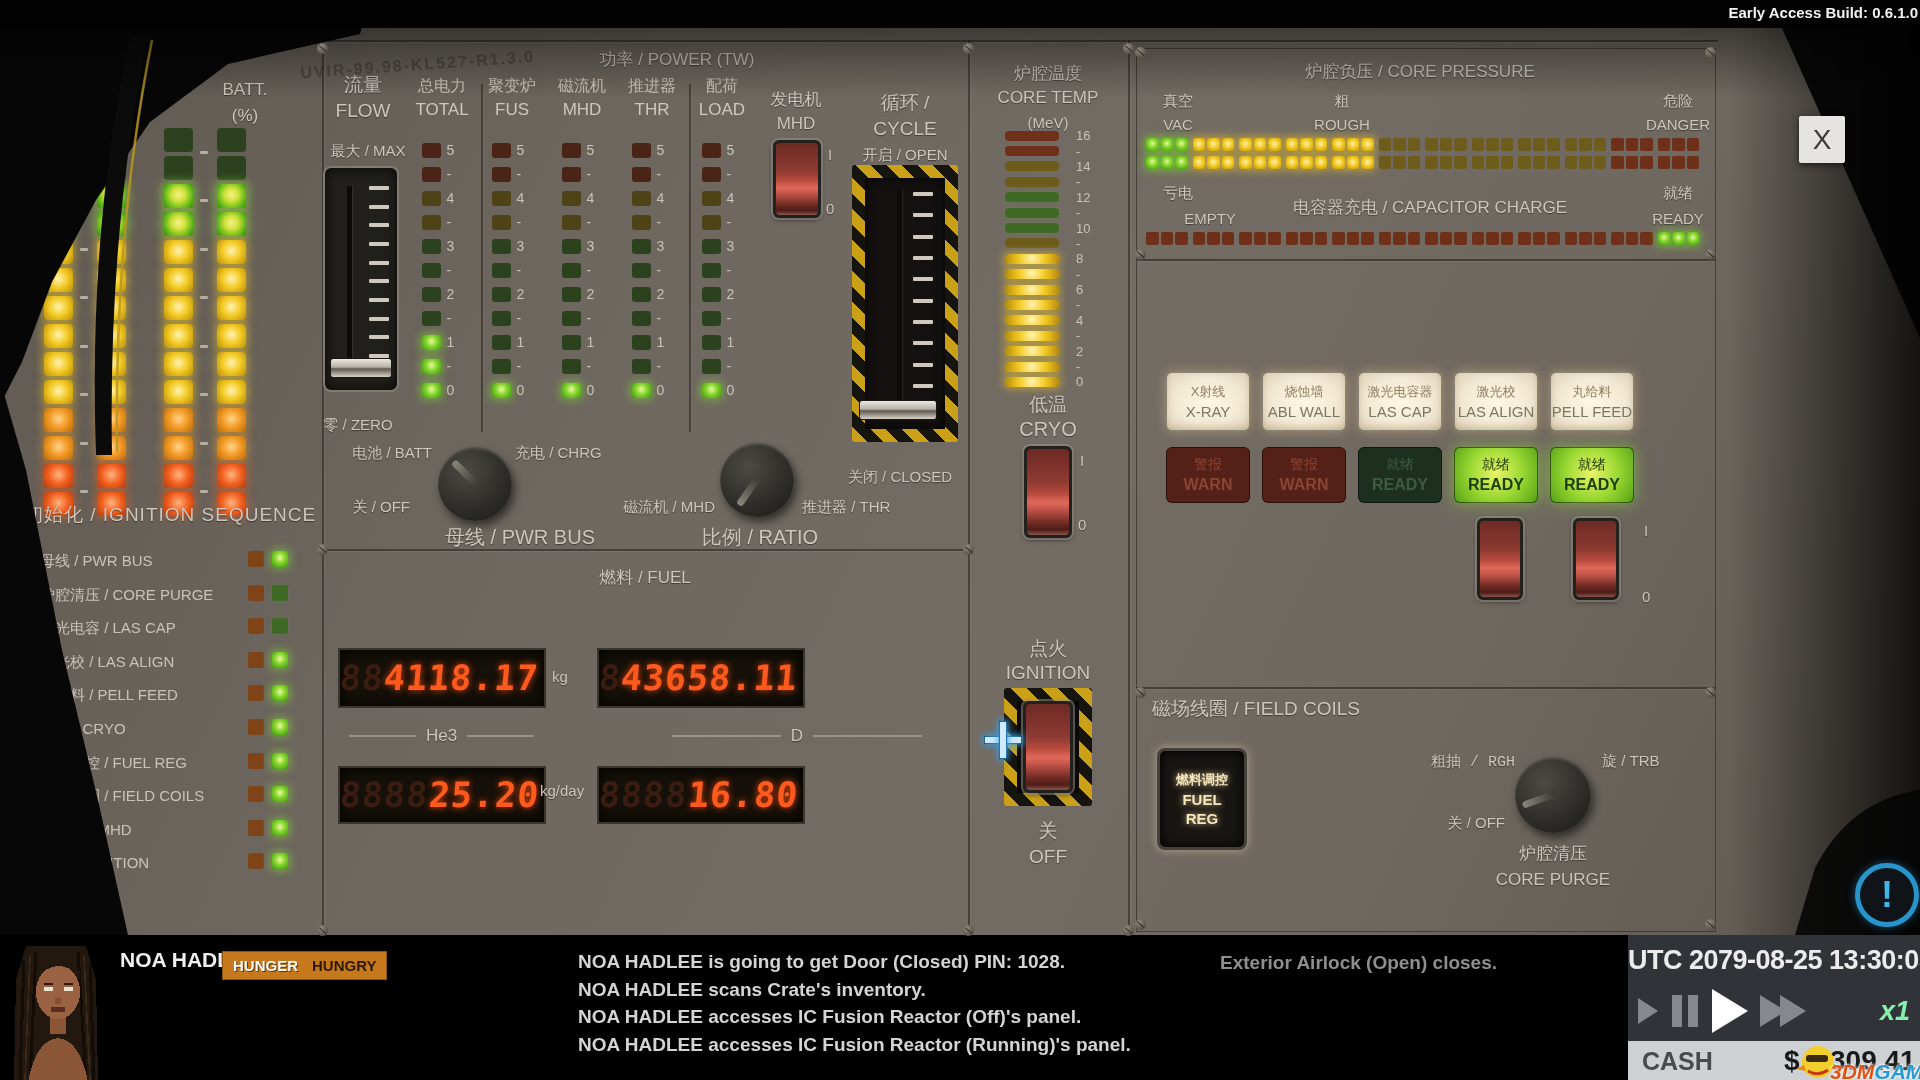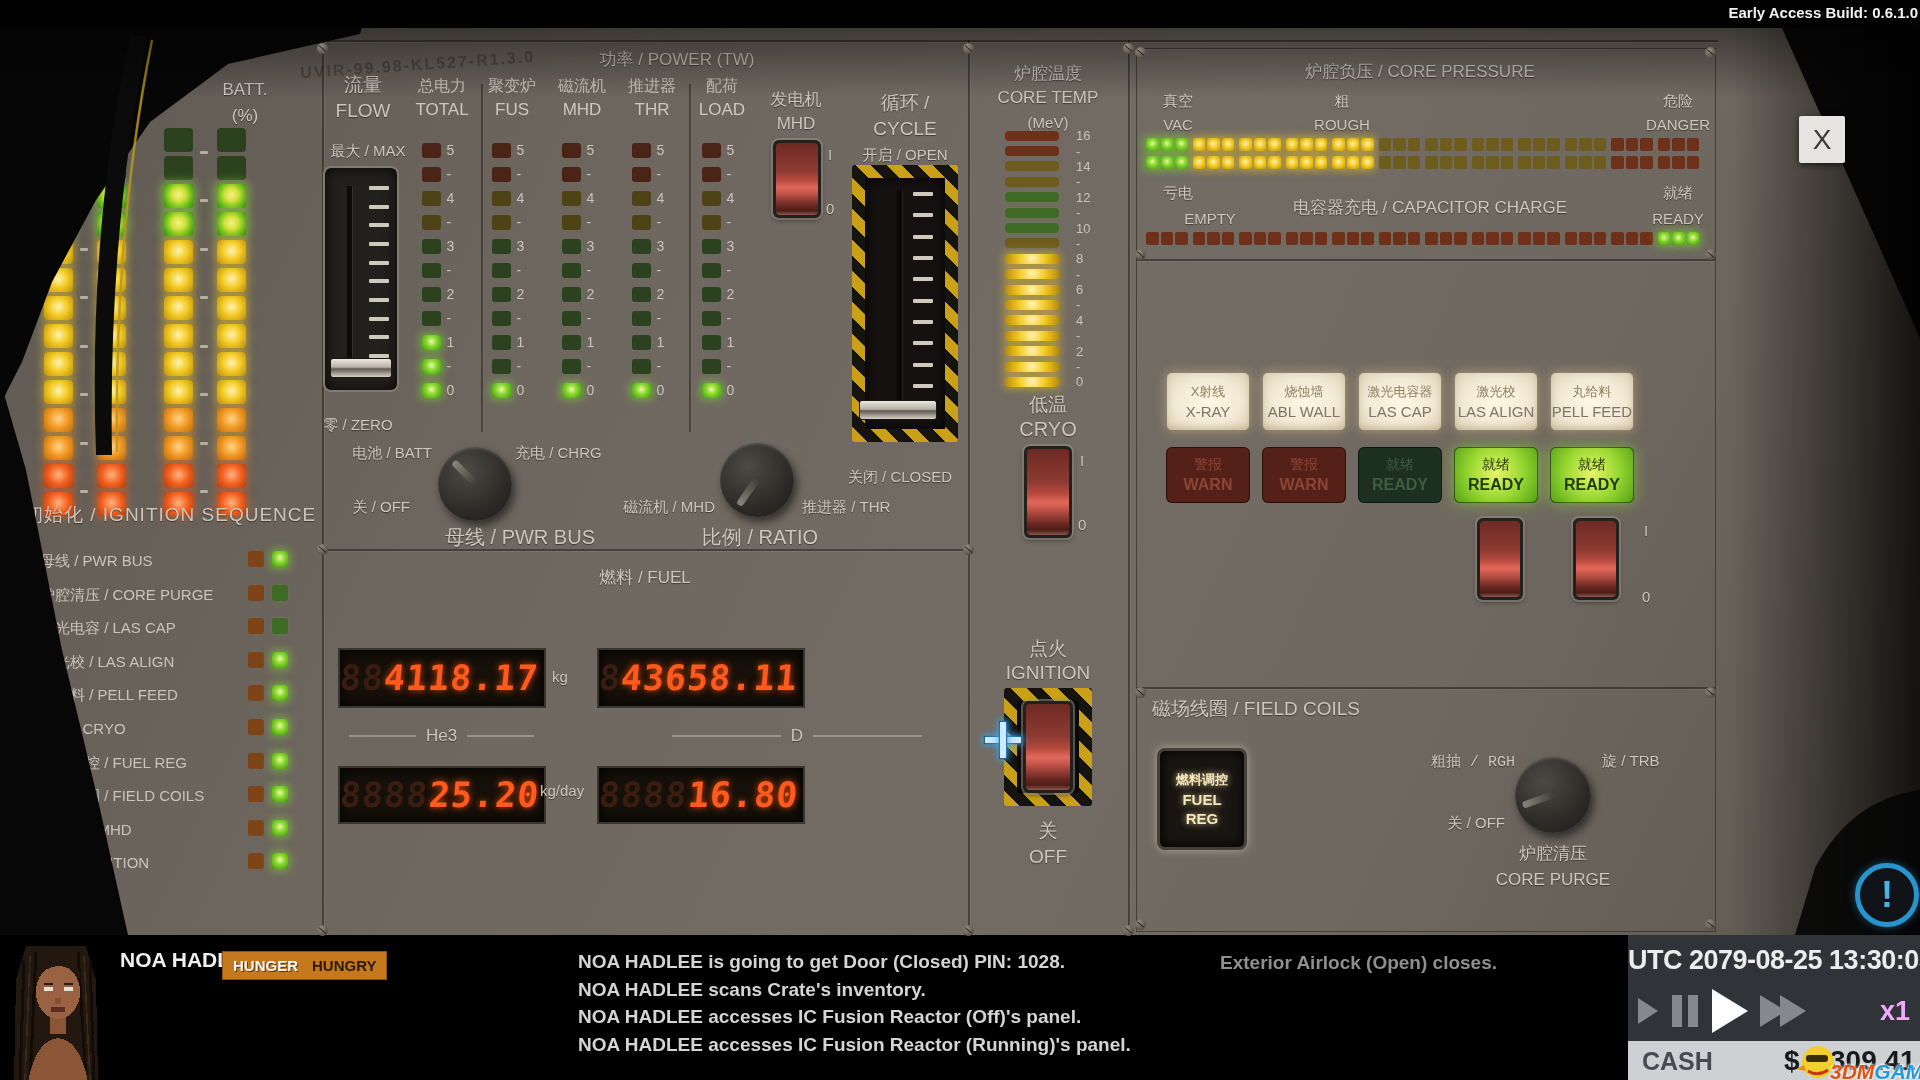--- a/index.html
+++ b/index.html
@@ -1108,21 +1108,21 @@
         <div class="tri" style="border-top:13px solid transparent;border-bottom:13px solid transparent;border-left:20px solid #85888c;"></div>
         <div style="display:flex;gap:6px;margin-left:14px;">
           <div style="width:10px;height:32px;background:#85888c;"></div>
           <div style="width:10px;height:32px;background:#85888c;"></div>
         </div>
         <div class="tri" style="margin-left:14px;border-top:22px solid transparent;border-bottom:22px solid transparent;border-left:36px solid #ffffff;"></div>
         <div style="display:flex;margin-left:12px;">
           <div class="tri" style="border-top:16px solid transparent;border-bottom:16px solid transparent;border-left:26px solid #85888c;"></div>
           <div class="tri" style="margin-left:-6px;border-top:16px solid transparent;border-bottom:16px solid transparent;border-left:26px solid #85888c;"></div>
         </div>
-        <div style="margin-left:auto;font-size:27px;font-weight:bold;color:#f0abfc;">x1</div>
+        <div style="margin-left:auto;font-size:27px;font-weight:bold;color:#86efac;font-style:italic;">x1</div>
       </div>
     </div>
 
     <div id="cashbar">
       <span style="position:absolute;left:14px;top:6px;font-size:25px;font-weight:bold;color:#474b4f;">CASH</span>
       <span style="position:absolute;left:156px;top:4px;font-size:28px;font-weight:bold;color:#17191b;">$</span>
       <span style="position:absolute;left:202px;top:4px;font-size:28px;font-weight:bold;color:#17191b;">309.41</span>
       <svg width="40" height="38" style="position:absolute;left:170px;top:2px;">
         <circle cx="20" cy="19" r="16" fill="#f2cf2c"></circle>
         <path d="M6,22 L-2,26 L8,28 Z" fill="#e88a18"></path>

